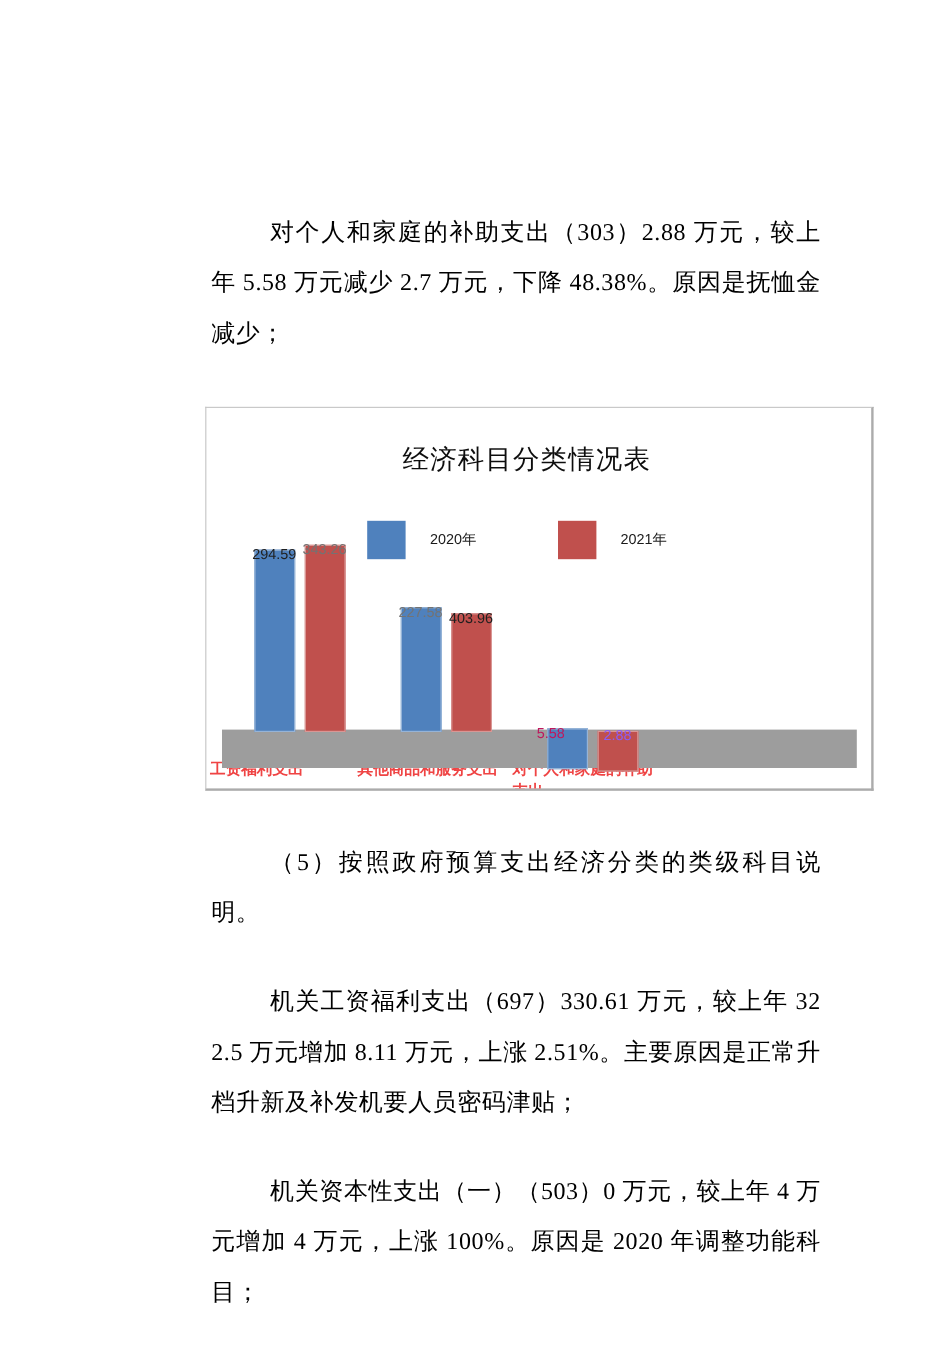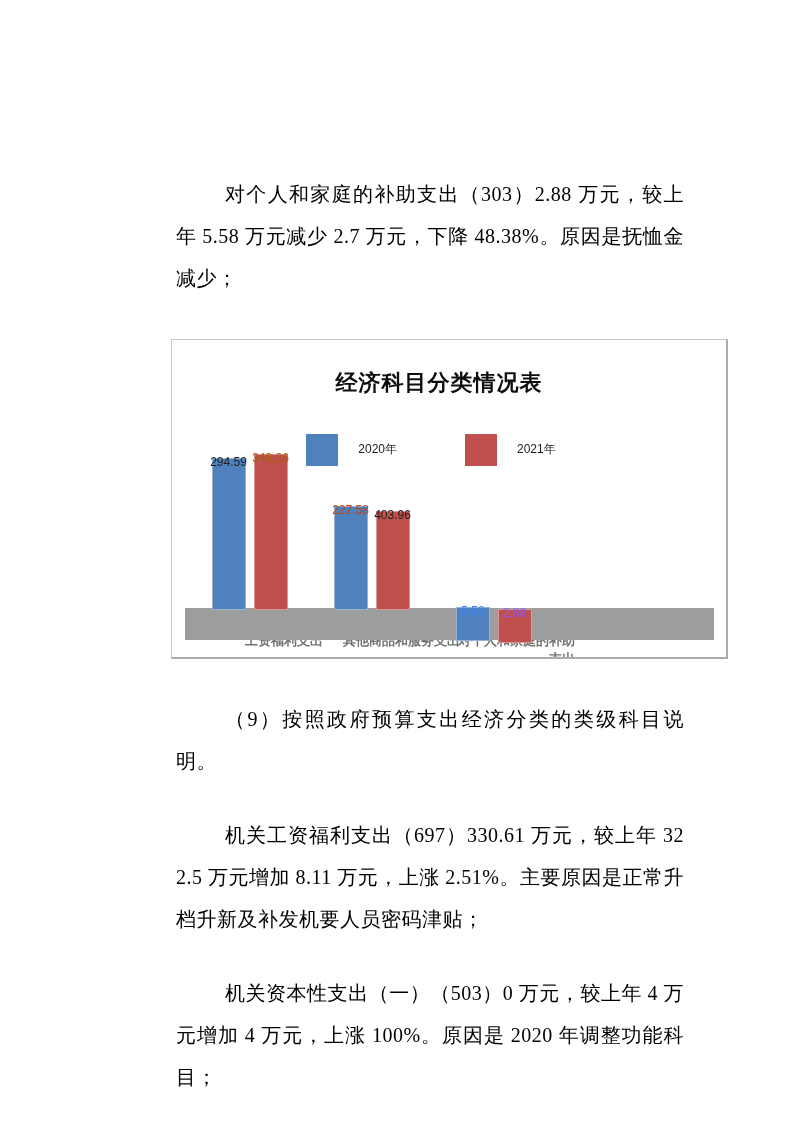--- a/index.html
+++ b/index.html
@@ -39,21 +39,21 @@
     border-right: 2px solid #ababab;
     border-bottom: 2px solid #ababab;
     font-family: "Liberation Sans", sans-serif;
     overflow: hidden;
   }
   .chart-title {
     position: absolute;
     top: 12px; left: 0; right: 20px;
     text-align: center;
     font-size: 22px;
-    font-weight: bold;
+    font-weight: normal;
     color: #0d0d0d;
     letter-spacing: 1px;
   }
   .chart-legend {
     position: absolute;
     top: 53px; left: 0; right: 20px;
     display: flex;
     justify-content: center;
     align-items: center;
     gap: 20px;
@@ -80,24 +80,24 @@
     text-align: center;
     font-size: 12px;
     color: #1f1f1f;
     z-index: 3;
     white-space: nowrap;
   }
   .cat-label {
     position: absolute;
     top: 276px;
     width: 180px;
-    text-align: right;
+    text-align: left;
     font-size: 13px;
     font-weight: bold;
-    color: #737373;
+    color: #ef4444;
     line-height: 18px;
     white-space: pre-line;
   }
 </style>
 </head>
 <body>
 
 <div class="page">
   <div class="content">
 
@@ -115,36 +115,36 @@
           <span class="legend-item">
             <span class="legend-swatch" style="background: rgb(192, 80, 77);"></span>
             <span>2021年</span>
           </span>
         </div>
       <div class="axis-line"></div>
       <div id="chart-plot">
           <div class="bar" style="left: 40px; width: 33px; height: 152.128px; top: 117.872px; background: rgb(79, 129, 189); border: 1px solid rgb(149, 179, 215);"></div>
           <div class="bar-value" style="left: 21.5px; top: 98.8721px; color: rgb(31, 31, 31);">294.59</div>
           <div class="bar" style="left: 162px; width: 33px; height: 103.663px; top: 166.337px; background: rgb(79, 129, 189); border: 1px solid rgb(149, 179, 215);"></div>
-          <div class="bar-value" style="left: 143.5px; top: 147.337px; color: #c2410c;">227.58</div>
+          <div class="bar-value" style="left: 143.5px; top: 147.337px; color: #737373;">227.58</div>
           <div class="bar" style="left: 284px; width: 33px; height: 2.54169px; top: 267.458px; background: rgb(79, 129, 189); border: 1px solid rgb(149, 179, 215);"></div>
-          <div class="bar-value" style="left: 266px; top: 248.458px; color: #3b82f6;">5.58</div>
+          <div class="bar-value" style="left: 252px; top: 248.458px; color: #be185d;">5.58</div>
           <div class="bar" style="left: 82px; width: 33px; height: 156.355px; top: 113.645px; background: rgb(192, 80, 77); border: 1px solid rgb(217, 150, 148);"></div>
-          <div class="bar-value" style="left: 63.5px; top: 94.6451px; color: #a16207;">343.26</div>
+          <div class="bar-value" style="left: 63.5px; top: 94.6451px; color: #737373;">343.26</div>
           <div class="bar" style="left: 204px; width: 33px; height: 99.3309px; top: 170.669px; background: rgb(192, 80, 77); border: 1px solid rgb(217, 150, 148);"></div>
           <div class="bar-value" style="left: 185.5px; top: 151.669px; color: rgb(31, 31, 31);">403.96</div>
           <div class="bar" style="left: 326px; width: 33px; height: 1.31184px; top: 268.688px; background: rgb(192, 80, 77); border: 1px solid rgb(217, 150, 148);"></div>
           <div class="bar-value" style="left: 307.5px; top: 249.688px; color: #8b5cf6;">2.88</div>
           <div class="cat-label" style="left: -13px;">工资福利支出</div>
-          <div class="cat-label" style="left: 124px;">其他商品和服务支出</div>
+          <div class="cat-label" style="left: 110px;">其他商品和服务支出</div>
           <div class="cat-label" style="left: 239px;">对个人和家庭的补助
 支出</div>
         </div>
     </div>
 
     <div id="paras-after">
-        <p class="body-text">（9）按照政府预算支出经济分类的类级科目说明。</p>
+        <p class="body-text">（5）按照政府预算支出经济分类的类级科目说明。</p>
         <p class="body-text">机关工资福利支出（697）330.61 万元，较上年 322.5 万元增加 8.11 万元，上涨 2.51%。主要原因是正常升档升新及补发机要人员密码津贴；</p>
         <p class="body-text">机关资本性支出（一）（503）0 万元，较上年 4 万元增加 4 万元，上涨 100%。原因是 2020 年调整功能科目；</p>
       </div>
 
   </div>
 </div>
 
 </body></html>

